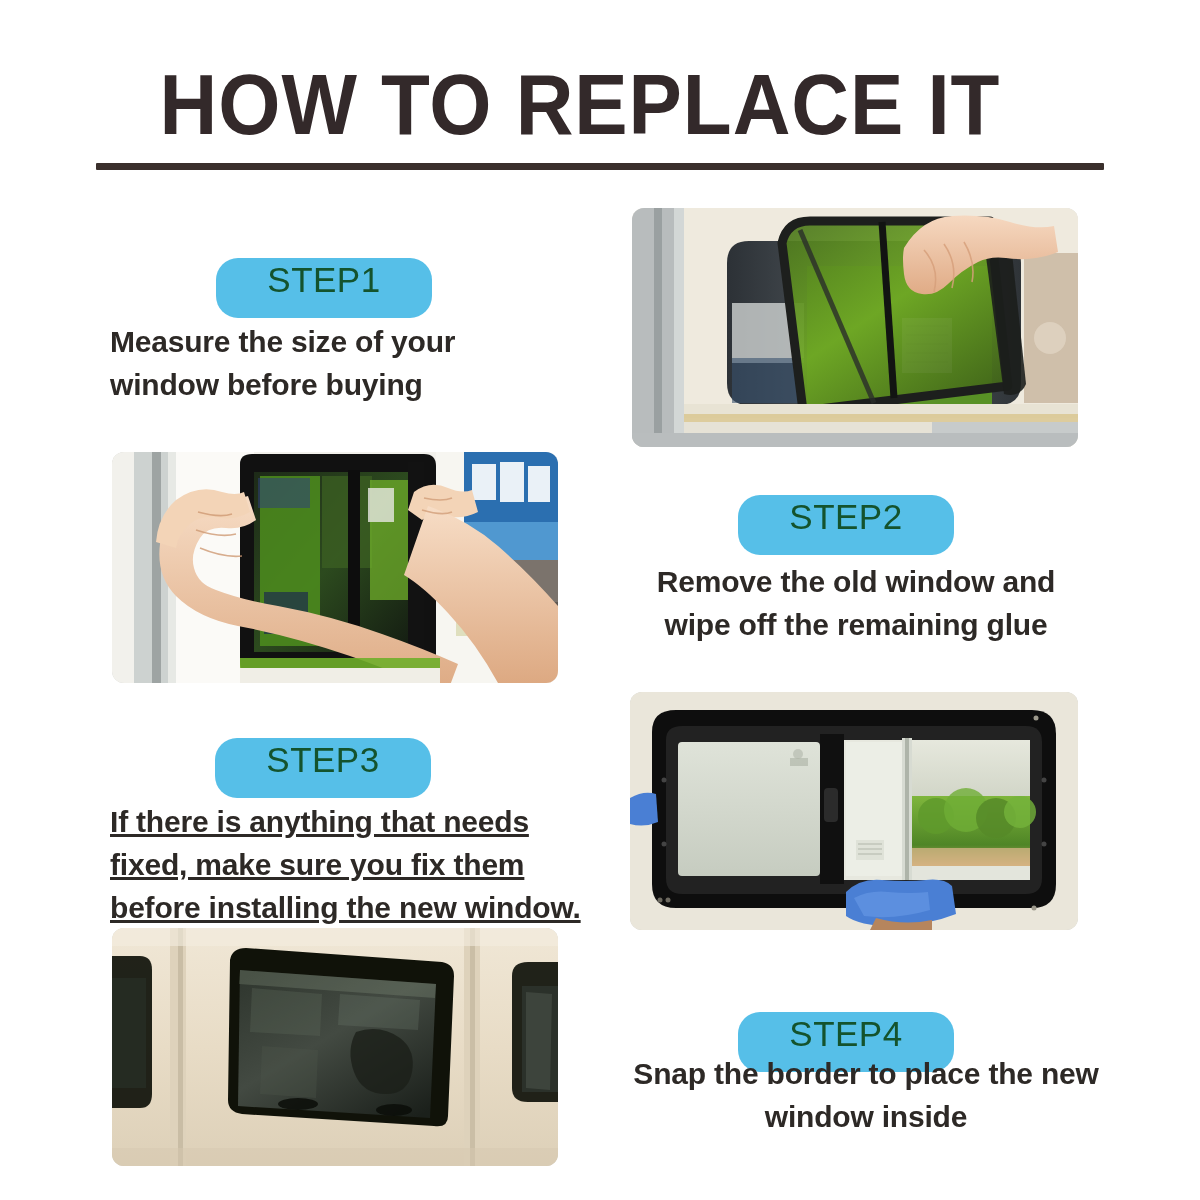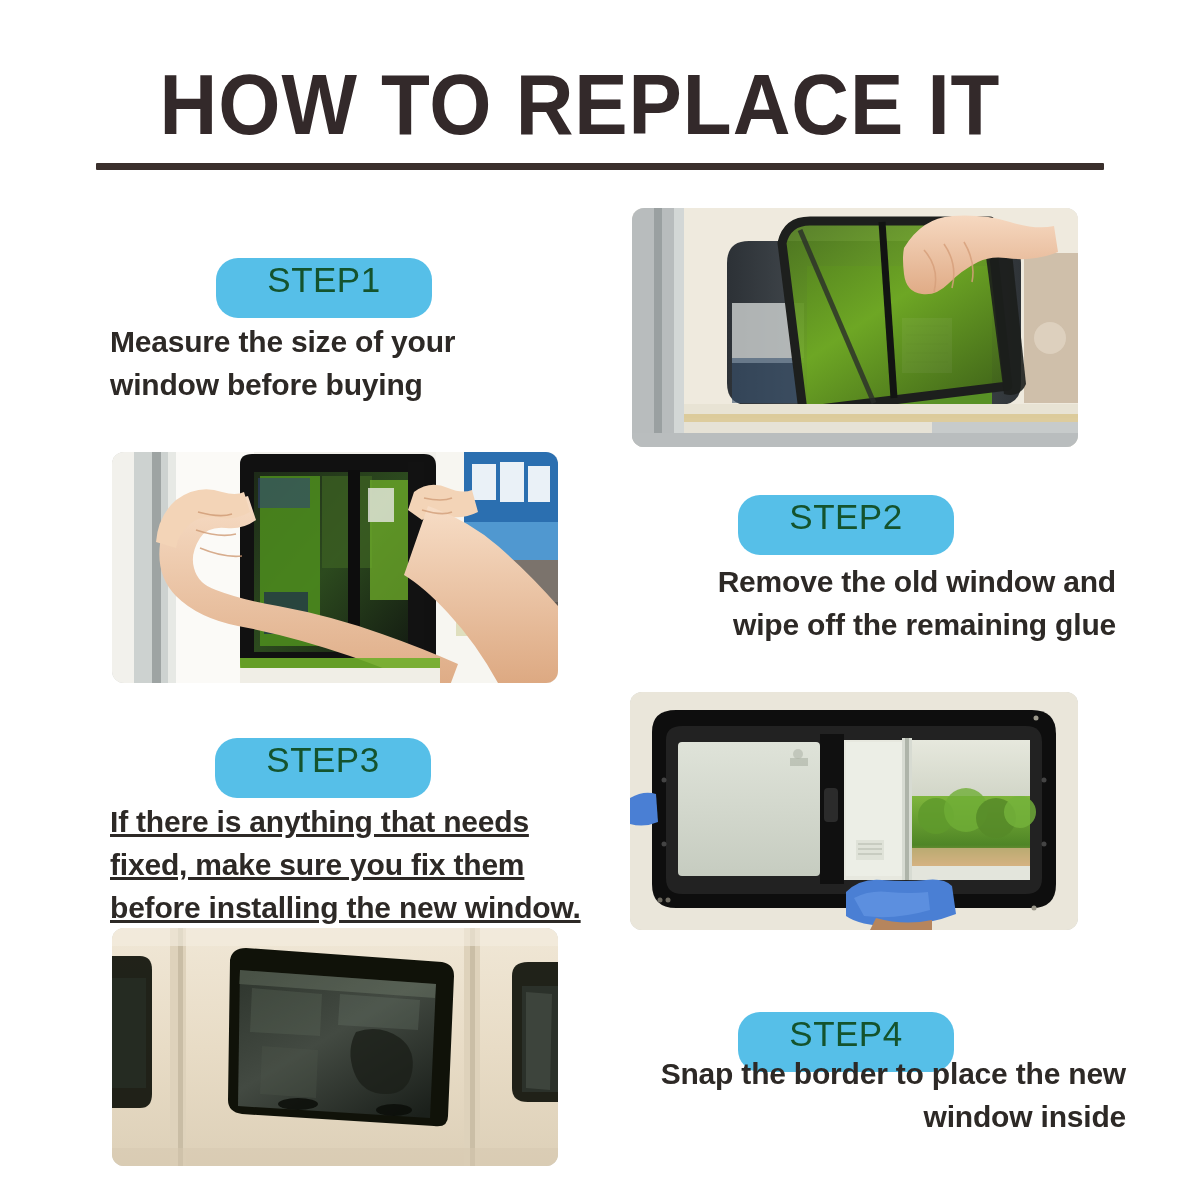--- a/index.html
+++ b/index.html
@@ -68,21 +68,21 @@
     white-space: nowrap;
   }
   .step-text {
     position: absolute;
     font-weight: bold;
     font-size: 30px;
     line-height: 43px;
     color: #2d2926;
     letter-spacing: -0.2px;
   }
-  .step-text.align-right { text-align: right; }
+  .step-text.align-right { text-align: center; }
 
   #badge-1 { left: 216px; top: 258px; width: 216px; }
   #text-1  { left: 110px; top: 320px; width: 470px; }
 
   #badge-2 { left: 738px; top: 495px; width: 216px; }
   #text-2  { left: 596px; top: 560px; width: 520px; }
 
   #badge-3 { left: 215px; top: 738px; width: 216px; }
   #text-3  { left: 110px; top: 800px; width: 520px; text-decoration: underline; }
 

